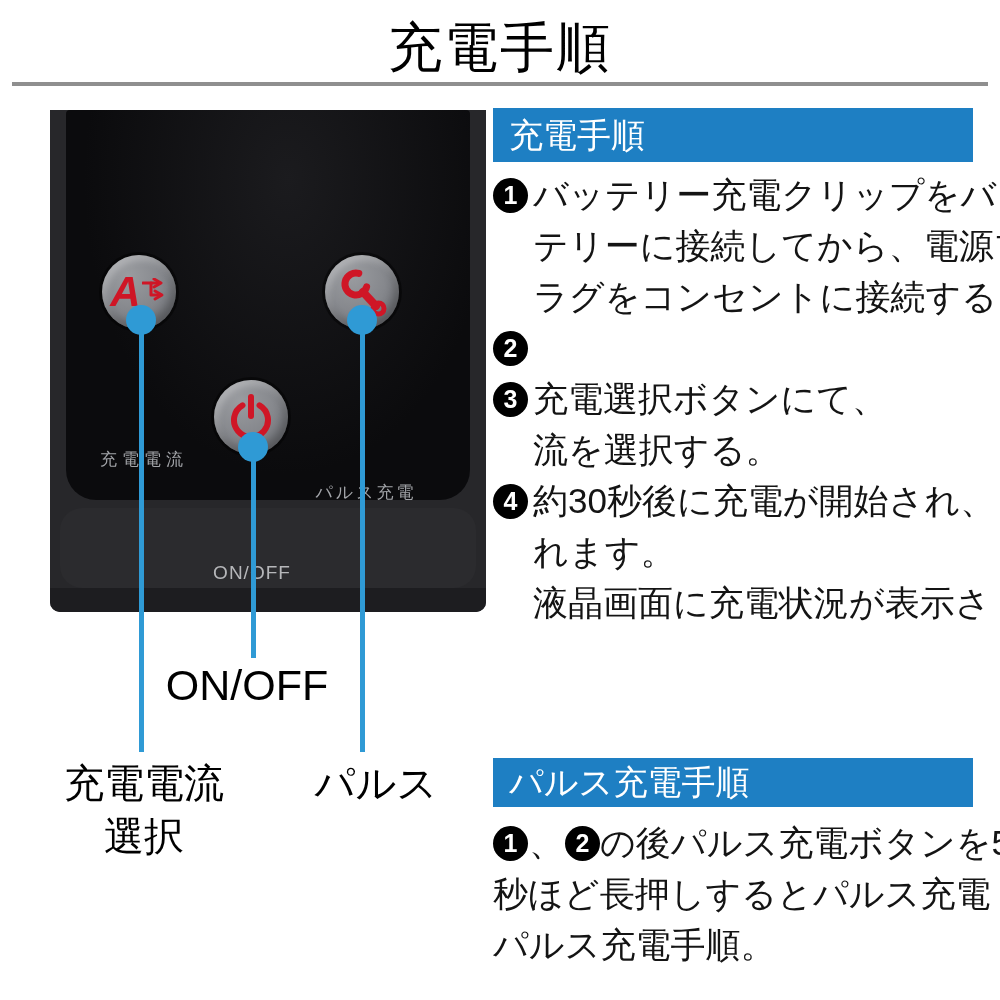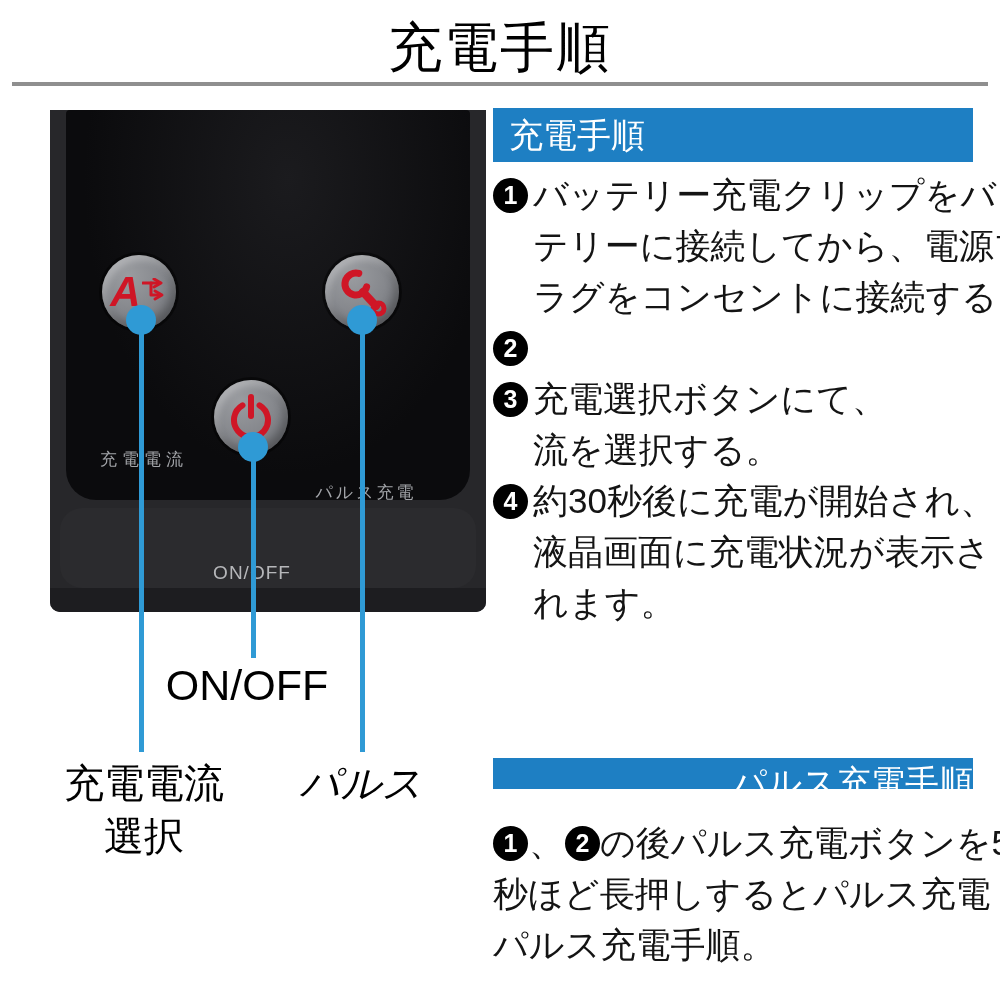--- a/index.html
+++ b/index.html
@@ -58,28 +58,28 @@
   .dot-power{left:238px;top:432px;}
   .callout-line{position:absolute;width:5px;background:#2f9ad5;z-index:5;}
   .line-left{left:139px;top:318px;height:434px;}
   .line-right{left:360px;top:318px;height:434px;}
   .line-power{left:251px;top:445px;height:213px;}
   
   .callout-label{position:absolute;text-align:center;color:#000;font-weight:400;}
   .label-power{left:97px;top:661px;width:300px;font-size:43px;}
   .label-two-line{font-size:40px;line-height:53px;}
   .label-charge-current{left:24px;top:757px;width:240px;}
-  .label-pulse{left:241px;top:757px;width:240px;font-style:italic;}
+  .label-pulse{left:256px;top:757px;width:240px;}
   
   .sec-header{
     position:absolute;left:493px;width:464px;background:#1e7fc3;color:#fff;
     font-size:34px;padding-left:16px;white-space:nowrap;
   }
   .header-charging{top:108px;height:54px;line-height:54px;}
-  .header-pulse{top:758px;height:31px;line-height:49px;text-align:right;}
+  .header-pulse{top:758px;height:49px;line-height:49px;}
   .steps{position:absolute;left:493px;top:170px;width:507px;}
   .pulse-par{position:absolute;left:493px;top:818px;width:507px;}
   .tline{display:flex;align-items:center;height:51px;font-size:35px;white-space:nowrap;color:#141414;}
   .tline.cont{padding-left:40px;}
   .numcircle{
     display:inline-flex;align-items:center;justify-content:center;flex:0 0 auto;
     width:35px;height:35px;border-radius:50%;background:#000;color:#fff;
     font-size:25px;font-weight:bold;margin-right:5px;
   }
   .pulse-par .numcircle{margin-right:0;}
@@ -175,24 +175,24 @@
   </div>
   <div class="tline cont">
       <span>流を選択する。</span>
     </div>
 
   <div class="tline">
     <span class="numcircle">4</span>
     <span>約30秒後に充電が開始され、</span>
   </div>
   <div class="tline cont">
+      <span>れます。</span>
+    </div>
+  <div class="tline cont">
       <span>液晶画面に充電状況が表示さ</span>
-    </div>
-  <div class="tline cont">
-      <span>れます。</span>
     </div>
 </div>
 
 <div class="sec-header header-pulse">パルス充電手順</div>
 
 <div class="pulse-par">
   <div class="tline">
     <span class="numcircle">1</span>
     <span class="pulse-sep">、</span>
     <span class="numcircle">2</span>

